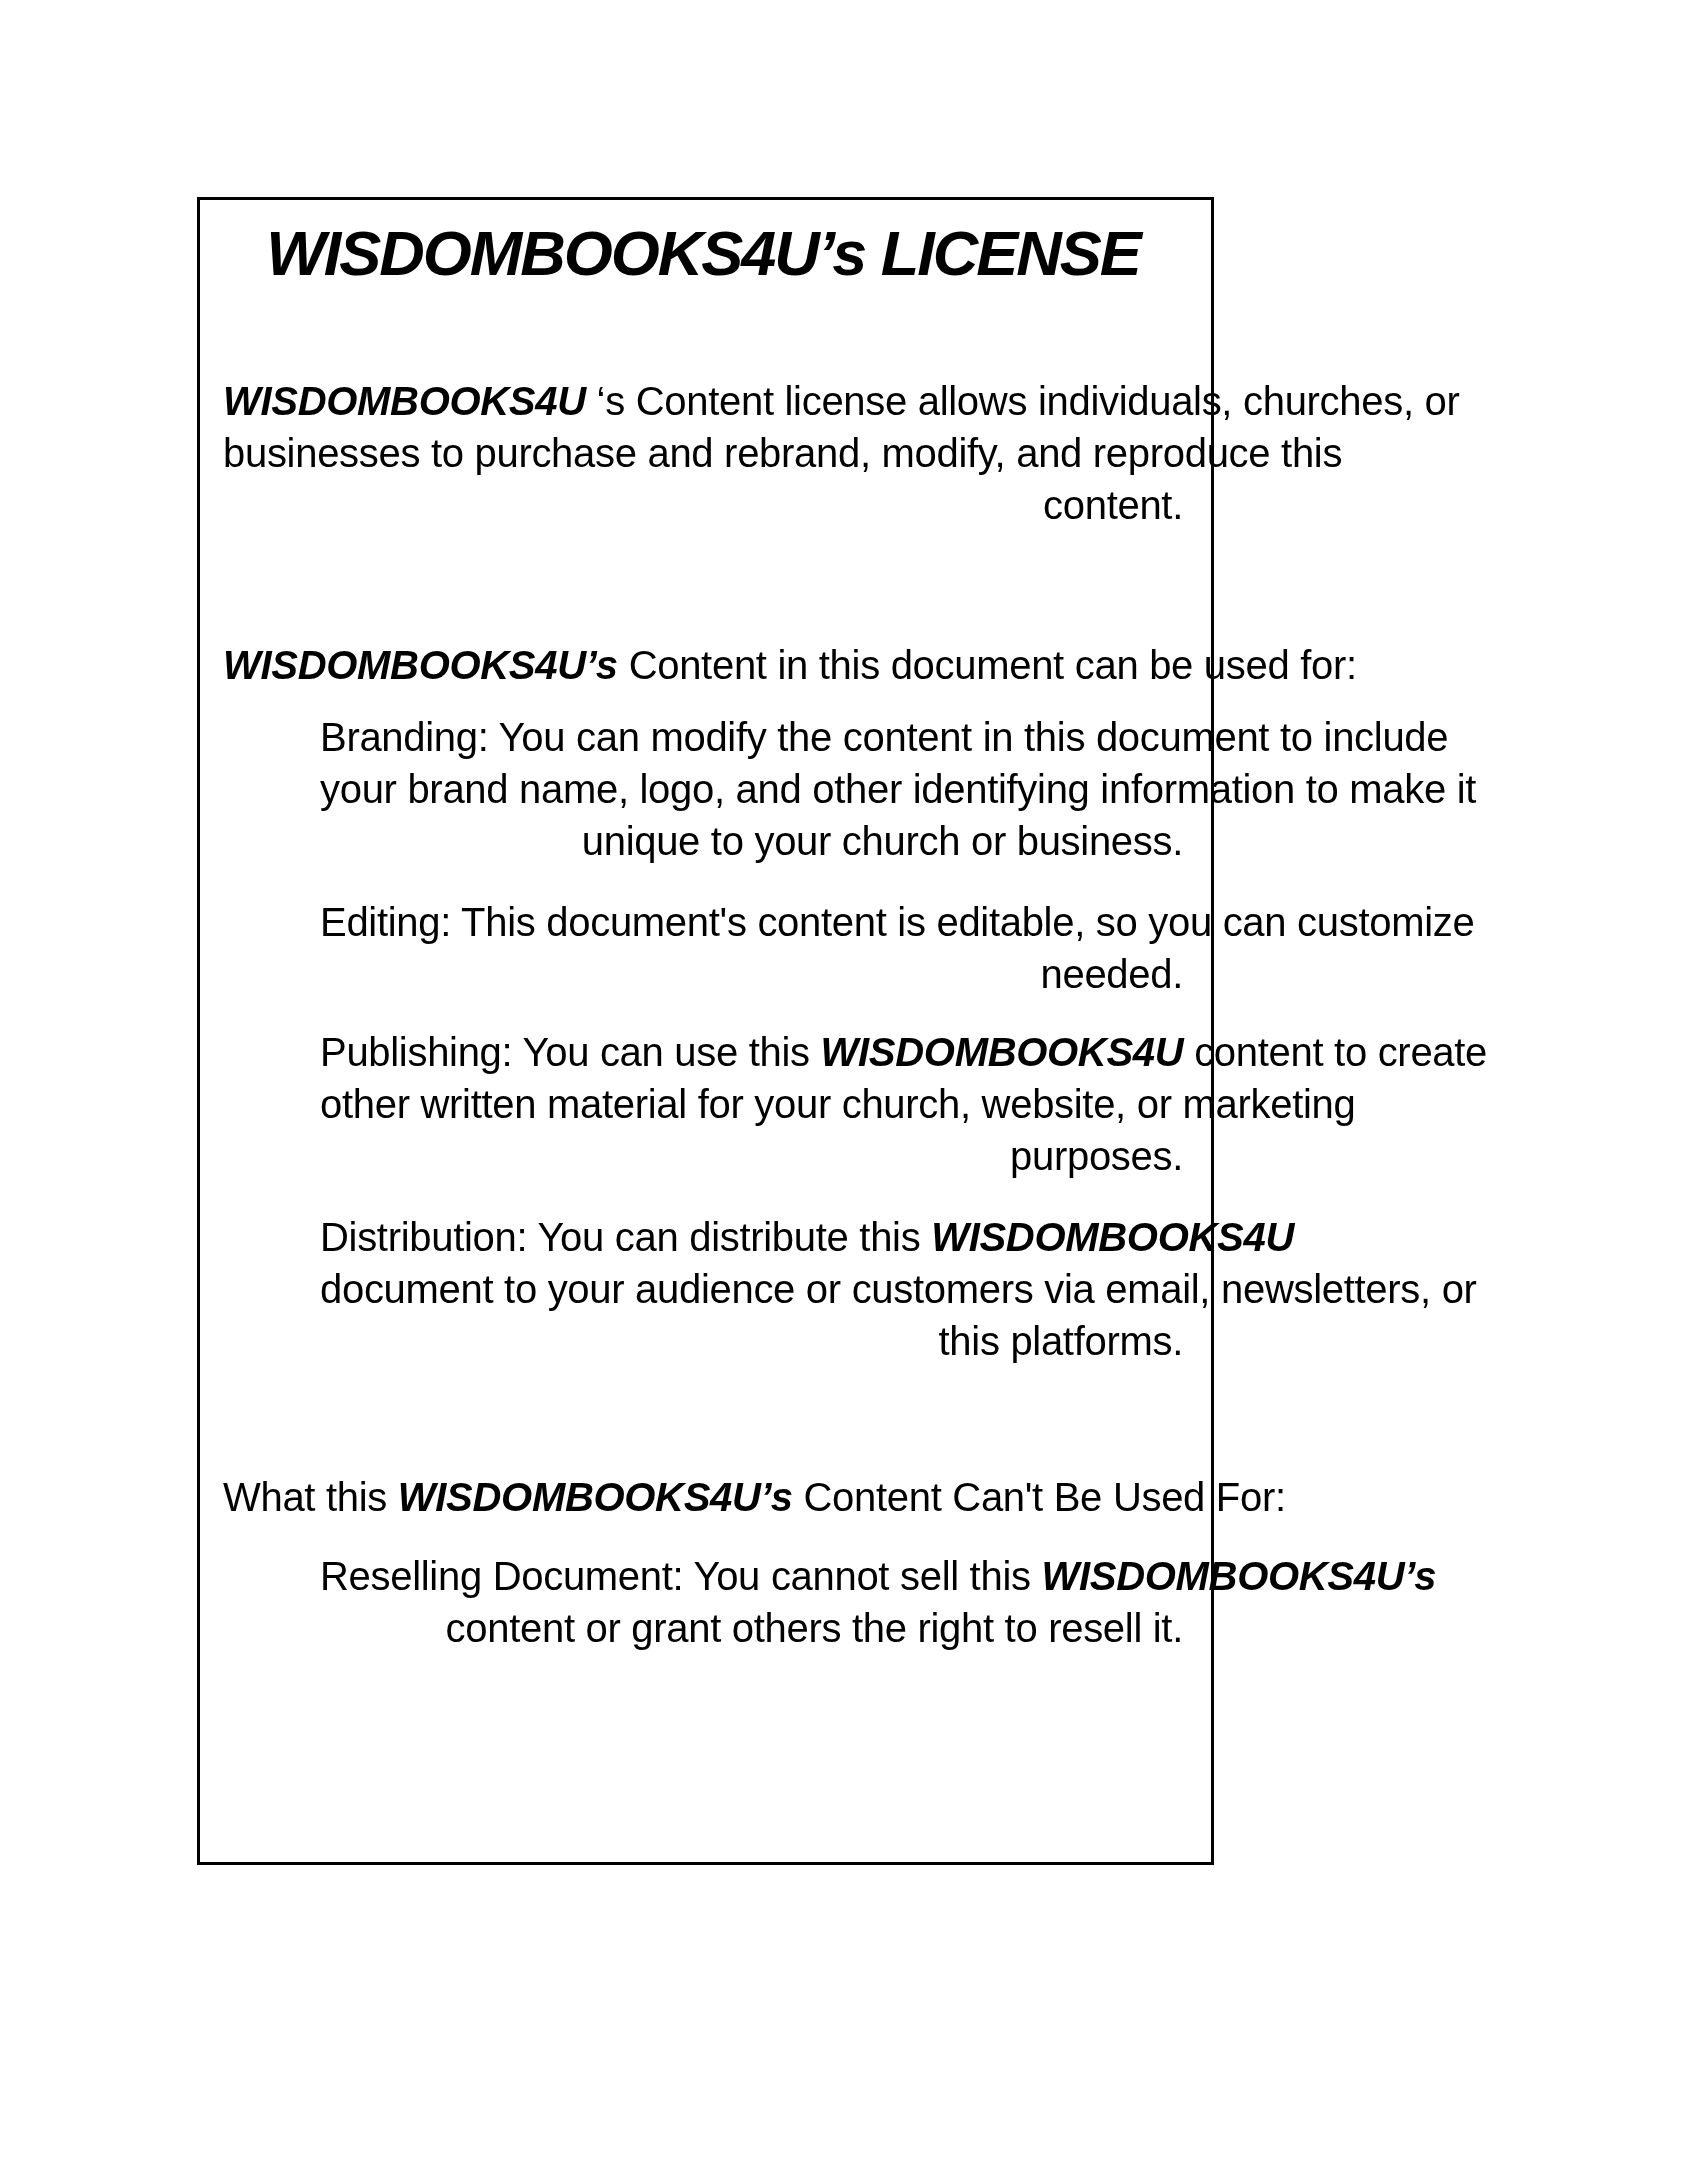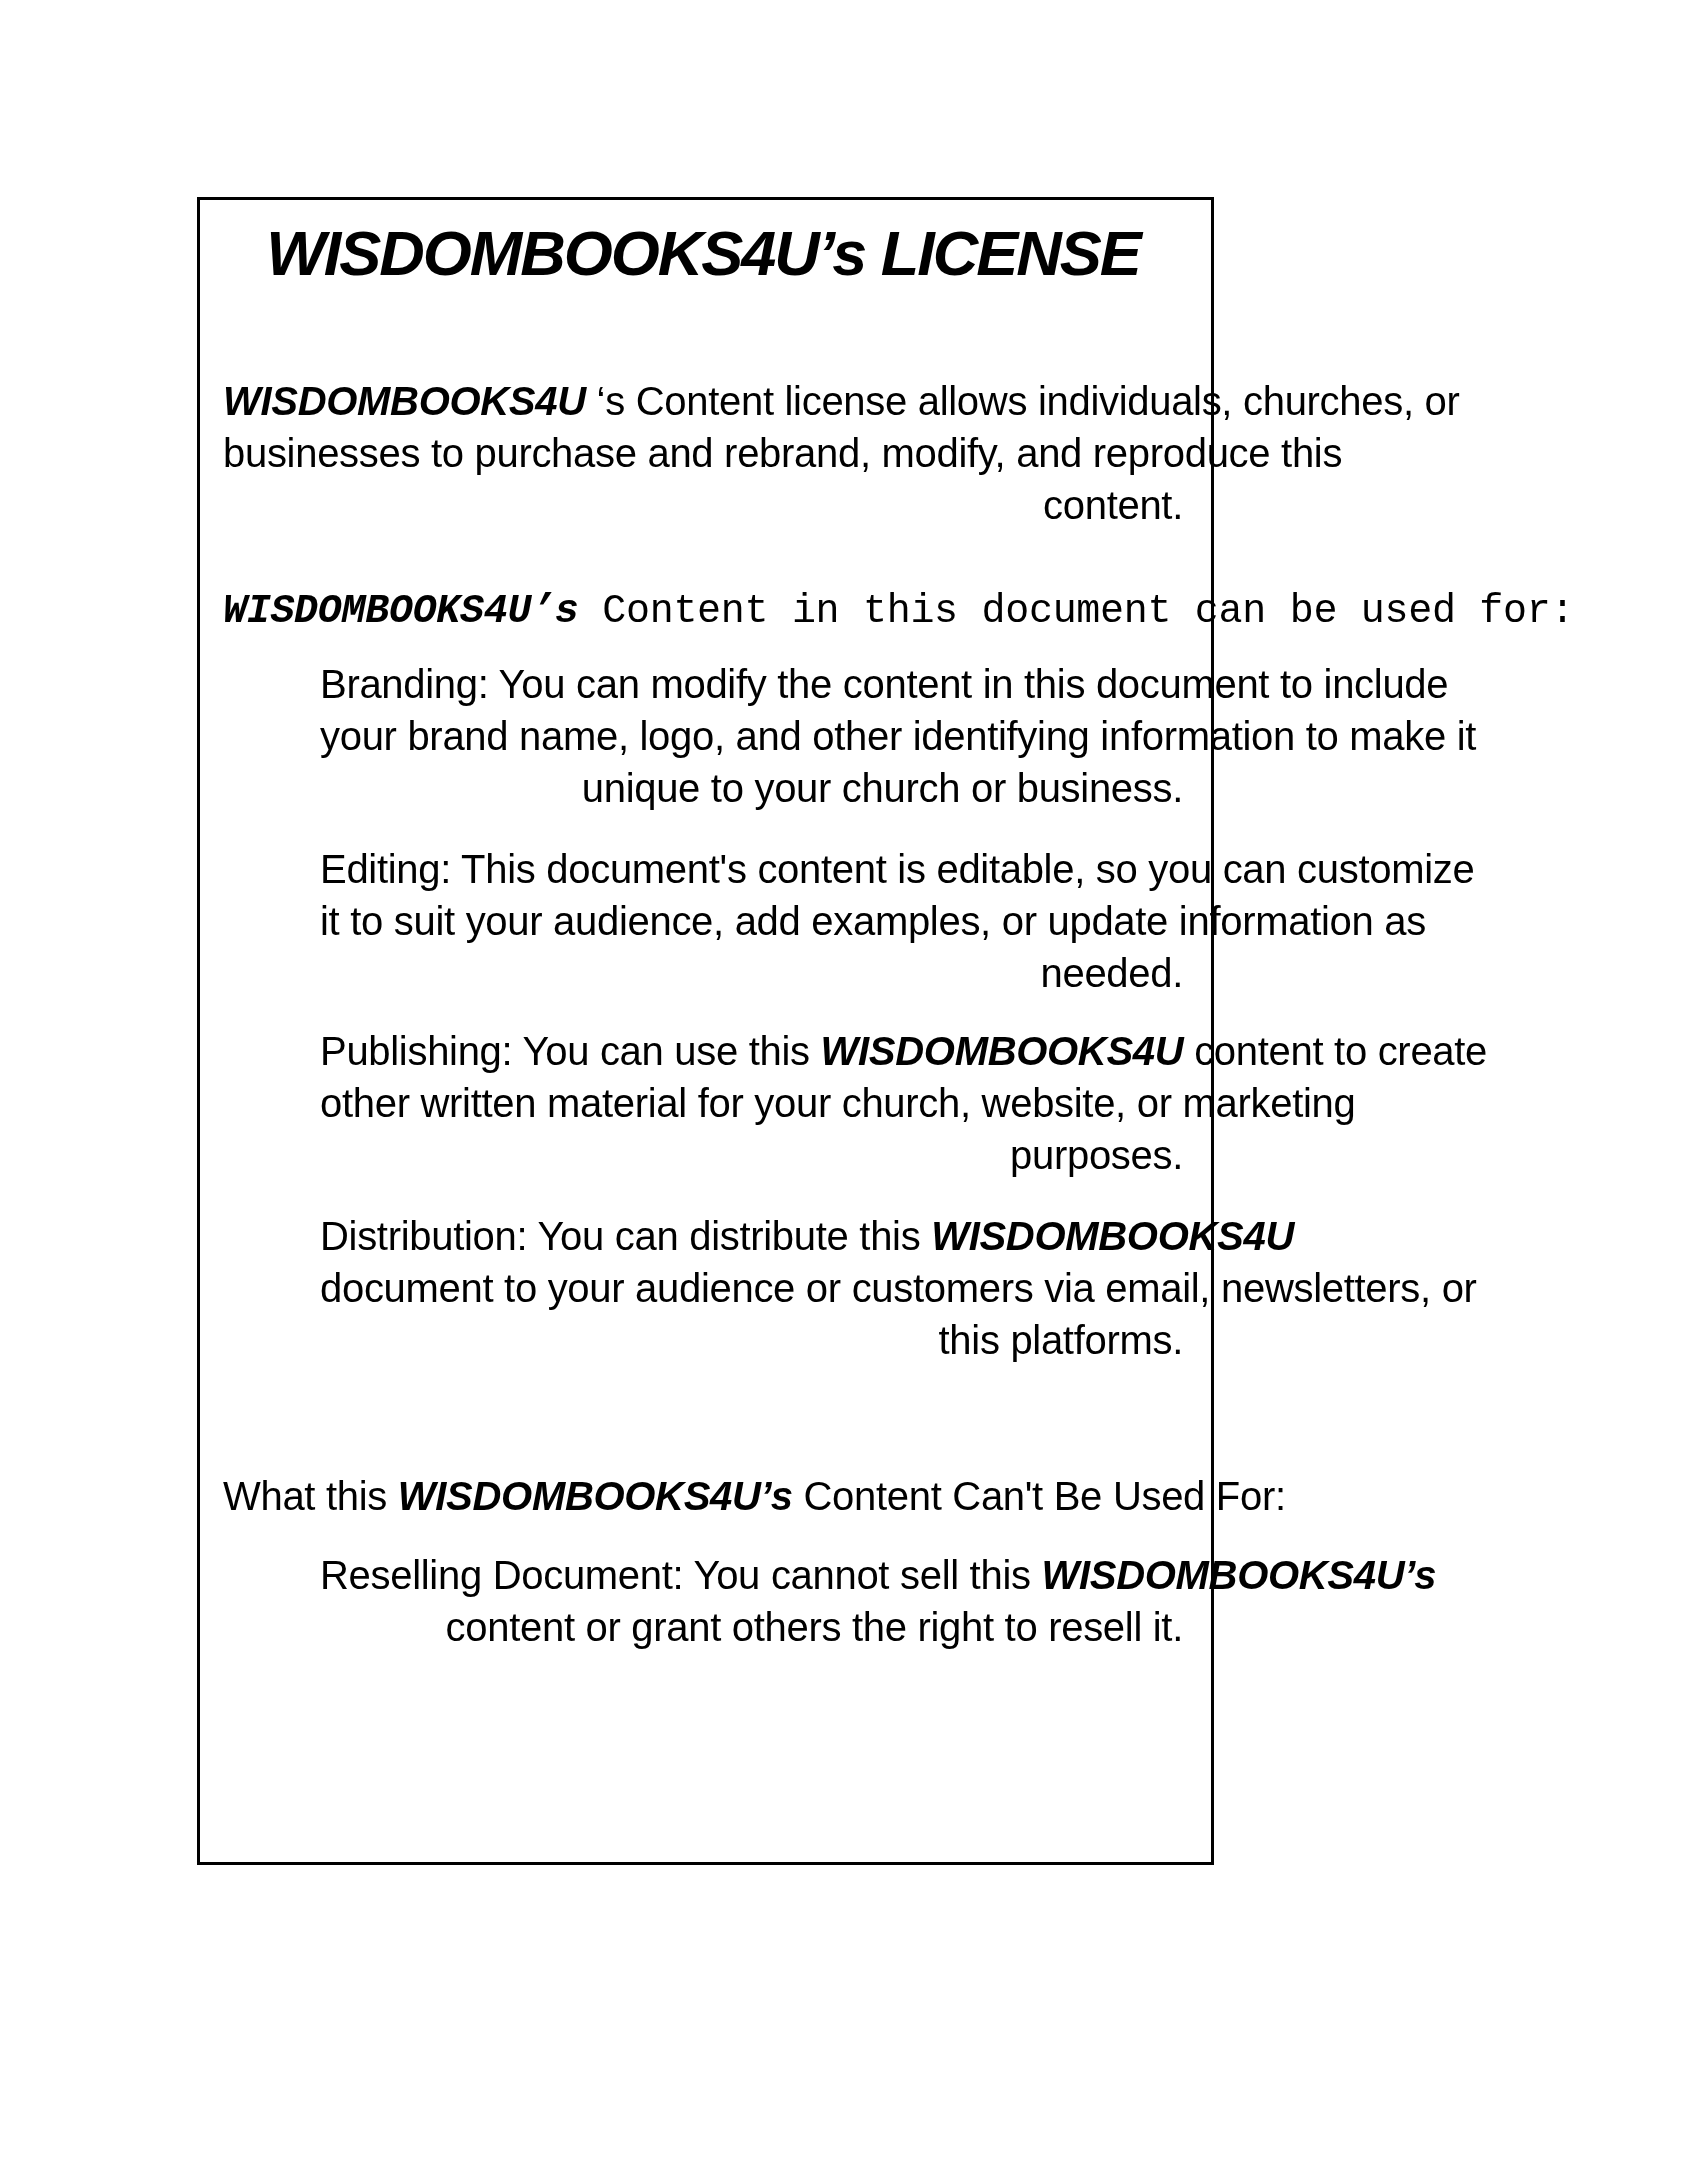--- a/index.html
+++ b/index.html
@@ -36,21 +36,21 @@
     font-size: 40px;
     line-height: 52px;
     letter-spacing: -0.3px;
     white-space: nowrap;
     text-align: right;
   }
   .brand { font-weight: 700; font-style: italic; }
   .b { font-weight: 400; }
 
   .intro            { margin-top: 83px; }
-  .uses-heading     { margin-top: 55px; font-family: Liberation Mono, monospace; }
+  .uses-heading     { margin-top: 108px; }
   .item             { margin-left: 97px; }
   .item-branding    { margin-top: 20px; }
   .item-editing     { margin-top: 29px; }
   .item-publishing  { margin-top: 26px; }
   .item-distribution{ margin-top: 29px; }
   .cant-heading     { margin-top: 104px; }
   .item-reselling   { margin-top: 27px; }
 </style>
 </head>
 <body>
@@ -70,21 +70,20 @@
     </div>
 
   <div class="block item item-branding">
       <div class="line"><span class="b">Branding:</span><span> You can modify the content in this document to include</span></div>
       <div class="line"><span>your brand name, logo, and other identifying information to make it</span></div>
       <div class="line"><span>unique to your church or business.</span></div>
     </div>
 
   <div class="block item item-editing">
       <div class="line"><span class="b">Editing:</span><span> This document's content is editable, so you can customize</span></div>
-      <div class="line"><span>it to suit your audience, add examples, or update information as</span></div>
       <div class="line"><span>needed.</span></div>
     </div>
 
   <div class="block item item-publishing">
       <div class="line"><span class="b">Publishing:</span><span> You can use this </span><span class="brand">WISDOMBOOKS4U</span><span> content to create</span></div>
       <div class="line"><span>other written material for your church, website, or marketing</span></div>
       <div class="line"><span>purposes.</span></div>
     </div>
 
   <div class="block item item-distribution">

